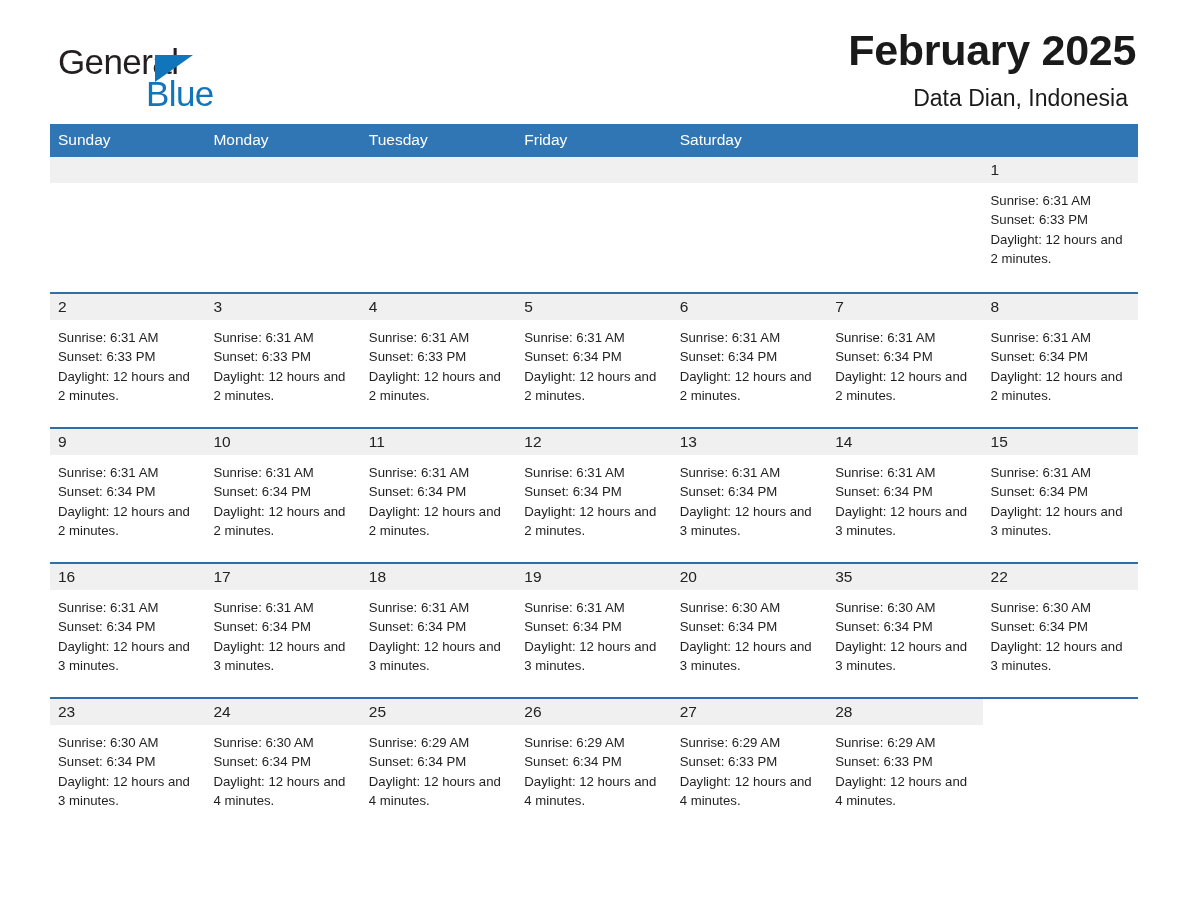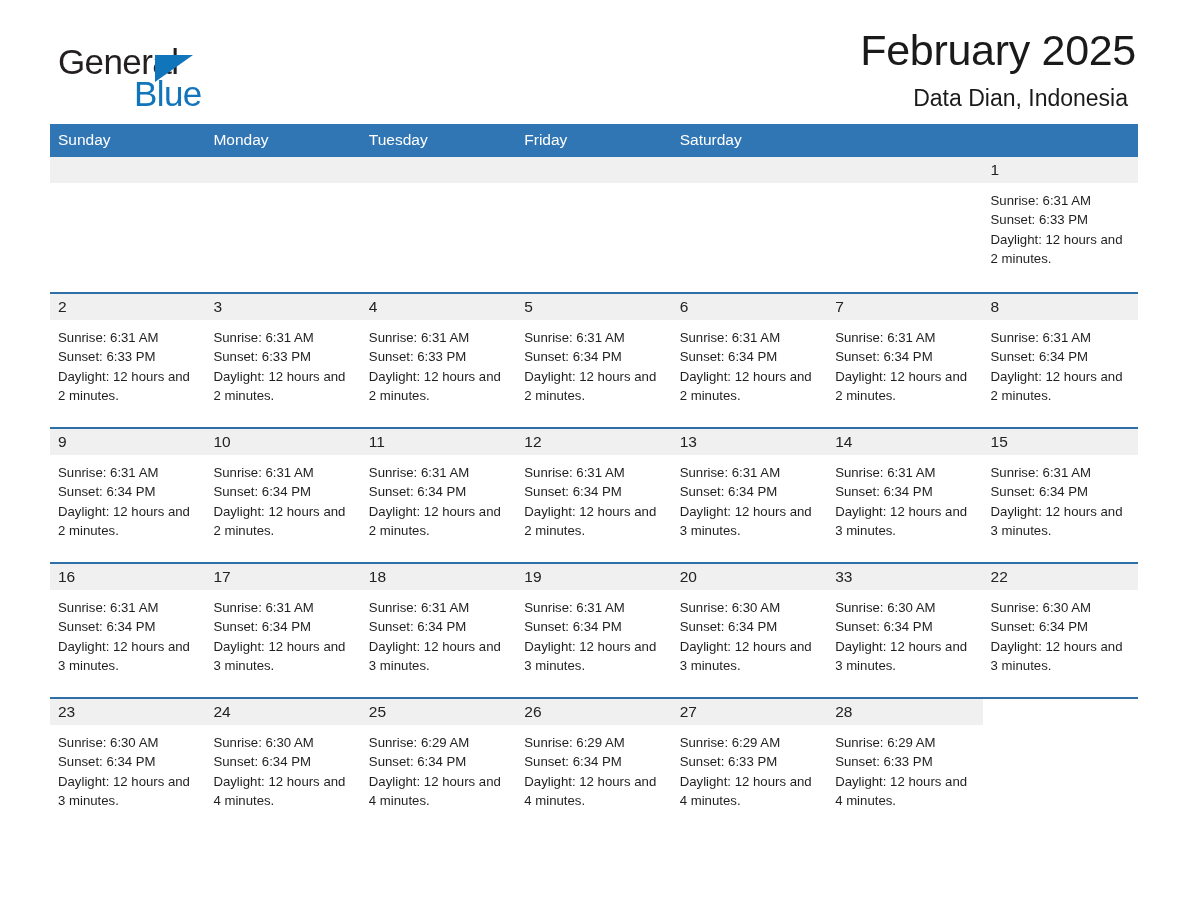--- a/index.html
+++ b/index.html
@@ -44,21 +44,21 @@
     left: 0;
     top: 0;
     font-size: 35px;
     letter-spacing: -0.6px;
     color: #231f20;
     line-height: 1;
     font-family: "Liberation Sans", sans-serif;
   }
   .logo-blue {
     position: absolute;
-    left: 76px;
+    left: 88px;
     top: 32px;
     font-size: 35px;
     letter-spacing: -0.6px;
     color: #1175bc;
     line-height: 1;
     font-family: "Liberation Sans", sans-serif;
   }
   .logo-triangle {
     position: absolute;
     left: 97px;
@@ -68,21 +68,21 @@
     border-left: 38px solid #1175bc;
     border-bottom: 27px solid transparent;
   }
 
   .title-block {
     text-align: right;
     padding-top: 0px;
   }
   .cal-title {
     font-size: 43px;
-    font-weight: normal;
+    font-weight: bold;
     color: #1a1a1a;
     line-height: 1.05;
     margin: 0;
     letter-spacing: -0.3px;
   }
   .cal-subtitle {
     font-size: 23px;
     font-weight: normal;
     color: #1a1a1a;
     margin: 14px 8px 0 0;
@@ -357,21 +357,21 @@
           </div>
           <div class="day-cell filled">
             <div class="daynum-band"><span class="daynum">20</span></div>
             <div class="day-info">
               <div>Sunrise: 6:30 AM</div>
               <div>Sunset: 6:34 PM</div>
               <div class="daylight-line">Daylight: 12 hours and 3 minutes.</div>
             </div>
           </div>
           <div class="day-cell filled">
-            <div class="daynum-band"><span class="daynum">33</span></div>
+            <div class="daynum-band"><span class="daynum">35</span></div>
             <div class="day-info">
               <div>Sunrise: 6:30 AM</div>
               <div>Sunset: 6:34 PM</div>
               <div class="daylight-line">Daylight: 12 hours and 3 minutes.</div>
             </div>
           </div>
           <div class="day-cell filled">
             <div class="daynum-band"><span class="daynum">22</span></div>
             <div class="day-info">
               <div>Sunrise: 6:30 AM</div>

